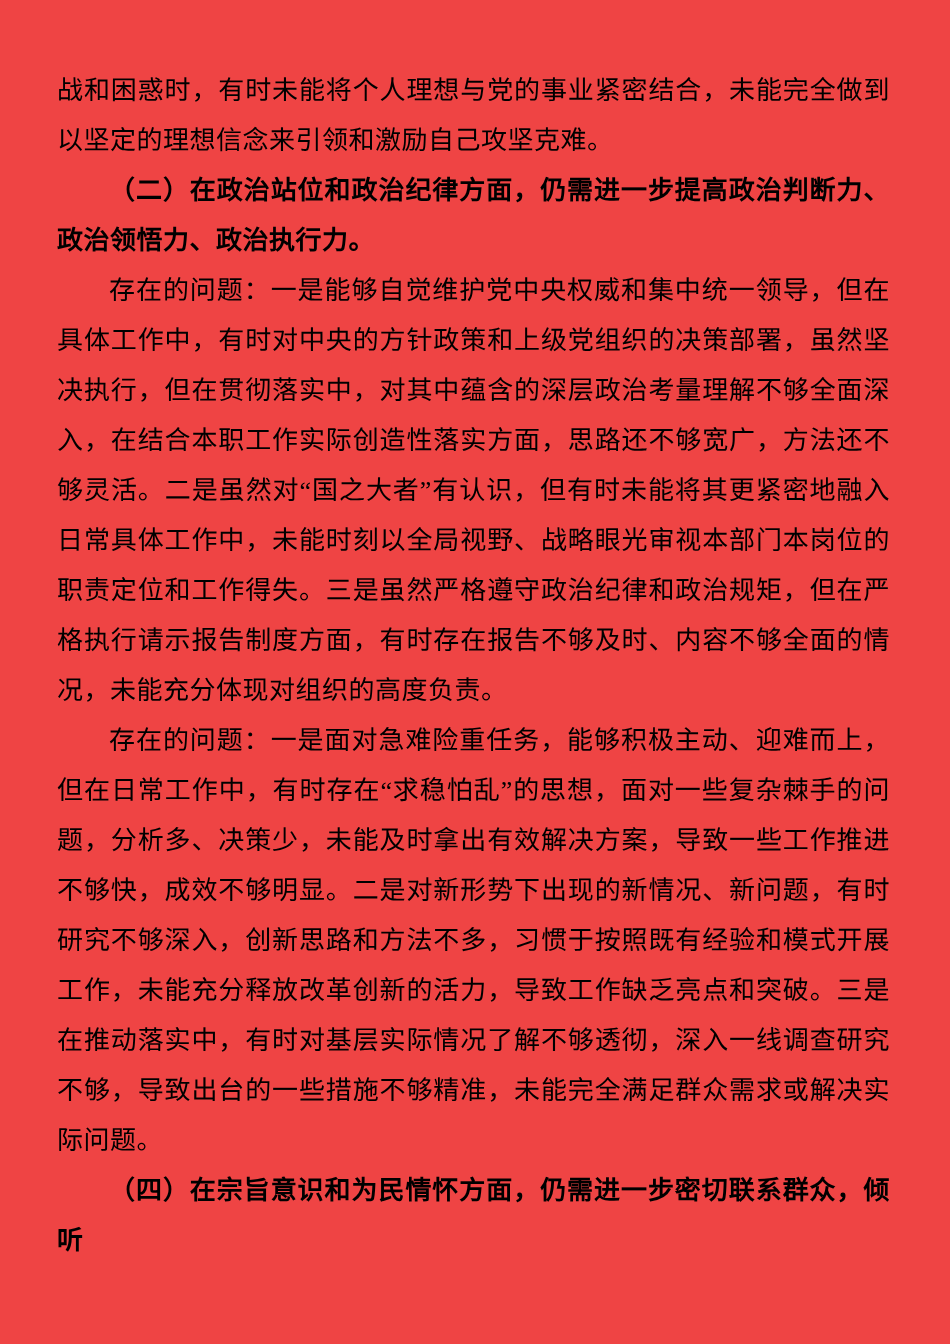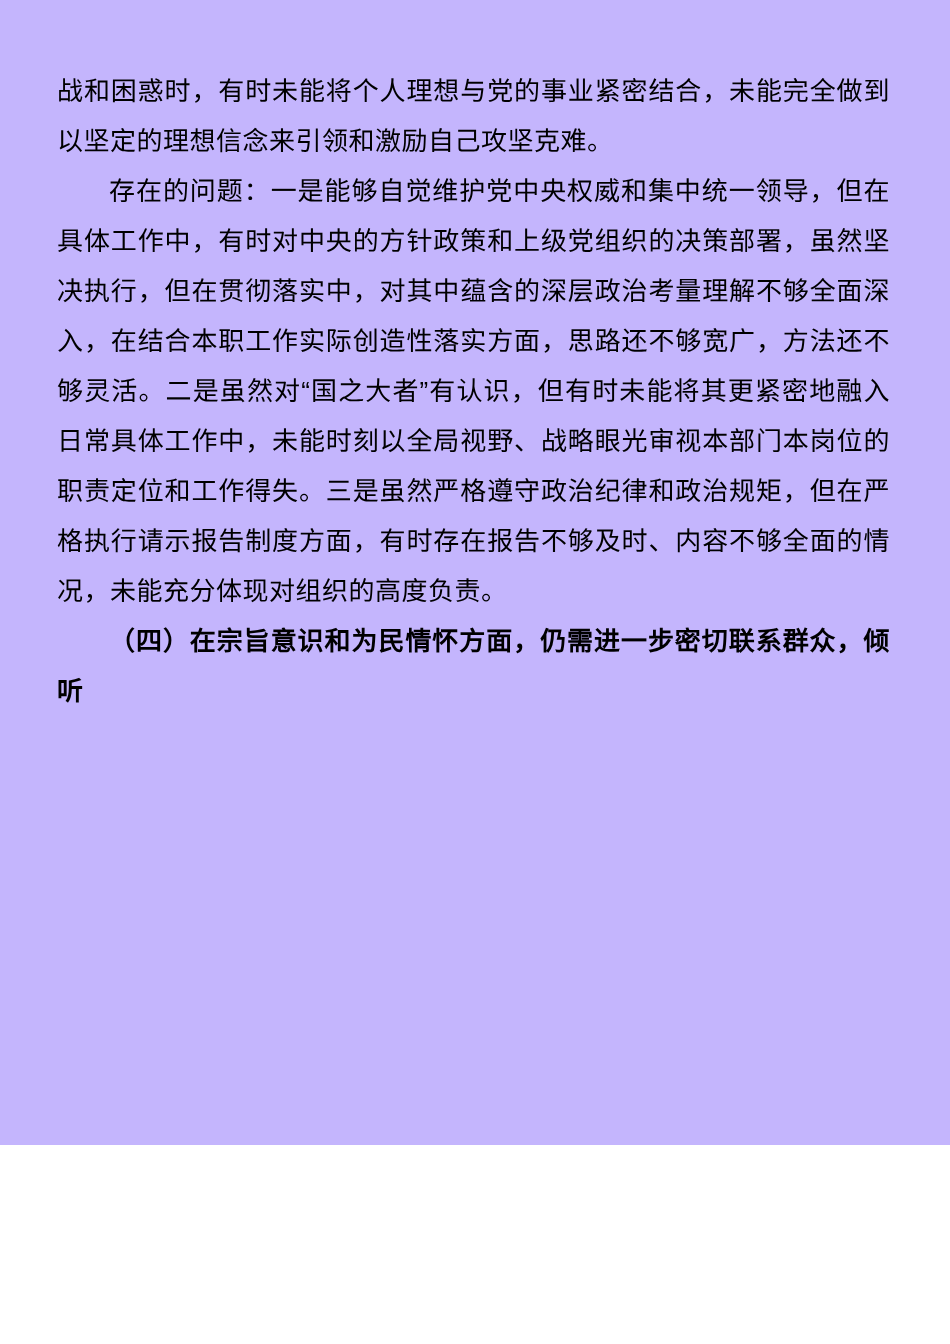--- a/index.html
+++ b/index.html
@@ -3,25 +3,25 @@
 <meta charset="utf-8">
 <style>
   html, body {
     margin: 0;
     padding: 0;
     background: #ffffff;
   }
   .page {
     position: relative;
     width: 950px;
-    height: 1145px;
+    height: 1344px;
     margin: 0 auto;
-    background: #c4b5fd;
+    background: #ef4444;
     overflow: hidden;
-    font-family: Liberation Sans, sans-serif;
+    font-family: Liberation Serif, serif;
     color: #000000;
   }
   .content {
     padding: 66px 60px 0 57px;
   }
   .content p {
     margin: 0;
     font-size: 26px;
     line-height: 50px;
     text-align: justify;
@@ -40,16 +40,18 @@
     font-weight: 700;
     text-indent: 52px;
   }
 </style>
 </head>
 <body>
 
 <div class="page">
   <div class="content">
     <p class="body-para continuation">战和困惑时，有时未能将个人理想与党的事业紧密结合，未能完全做到以坚定的理想信念来引领和激励自己攻坚克难。</p>
+    <p class="heading-para">（二）在政治站位和政治纪律方面，仍需进一步提高政治判断力、政治领悟力、政治执行力。</p>
     <p class="body-para">存在的问题：一是能够自觉维护党中央权威和集中统一领导，但在具体工作中，有时对中央的方针政策和上级党组织的决策部署，虽然坚决执行，但在贯彻落实中，对其中蕴含的深层政治考量理解不够全面深入，在结合本职工作实际创造性落实方面，思路还不够宽广，方法还不够灵活。二是虽然对“国之大者”有认识，但有时未能将其更紧密地融入日常具体工作中，未能时刻以全局视野、战略眼光审视本部门本岗位的职责定位和工作得失。三是虽然严格遵守政治纪律和政治规矩，但在严格执行请示报告制度方面，有时存在报告不够及时、内容不够全面的情况，未能充分体现对组织的高度负责。</p>
+    <p class="body-para">存在的问题：一是面对急难险重任务，能够积极主动、迎难而上，但在日常工作中，有时存在“求稳怕乱”的思想，面对一些复杂棘手的问题，分析多、决策少，未能及时拿出有效解决方案，导致一些工作推进不够快，成效不够明显。二是对新形势下出现的新情况、新问题，有时研究不够深入，创新思路和方法不多，习惯于按照既有经验和模式开展工作，未能充分释放改革创新的活力，导致工作缺乏亮点和突破。三是在推动落实中，有时对基层实际情况了解不够透彻，深入一线调查研究不够，导致出台的一些措施不够精准，未能完全满足群众需求或解决实际问题。</p>
     <p class="heading-para">（四）在宗旨意识和为民情怀方面，仍需进一步密切联系群众，倾听</p>
   </div>
 </div>
 
 </body></html>

